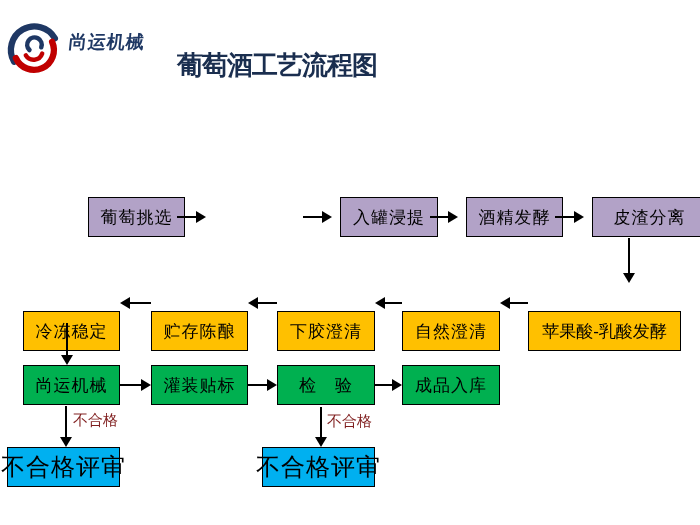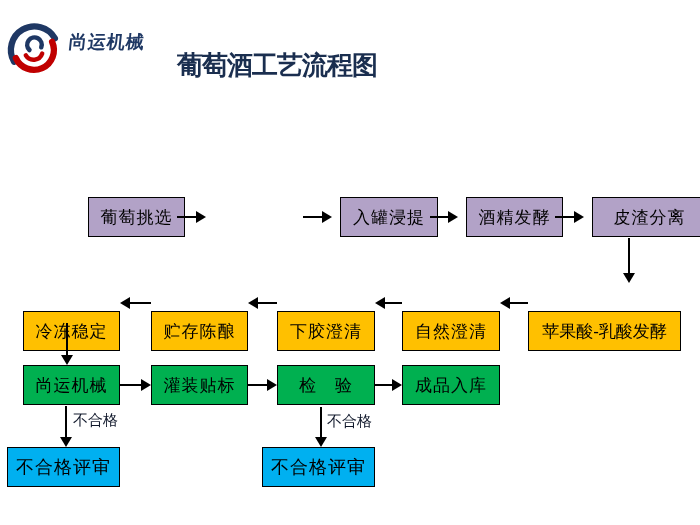--- a/index.html
+++ b/index.html
@@ -25,35 +25,35 @@
   .node{
     position:absolute;height:40px;box-sizing:border-box;border:1.5px solid #000;
     display:flex;align-items:center;justify-content:center;
     font-size:17px;letter-spacing:1px;color:#000;white-space:nowrap;
   }
   .fill-purple{background:#B2A2C7;margin-left:8px;}
   .fill-orange{background:#FFC000;margin-top:28px;}
   .fill-green{background:#00B050;}
   .fill-blue{background:#00B0F0;}
   .node.wide{letter-spacing:0;}
-  .node.reject{font-size:18px;}
+  .node.reject{font-size:24px;}
   
   .ar,.al{position:absolute;height:12px;}
   .ad{position:absolute;width:12px;}
   .ar i,.al i,.ad i{display:block;}
   .ar .sh{position:absolute;left:0;right:8px;top:5px;height:2px;background:#000;}
   .ar .hd{position:absolute;right:0;top:0;width:0;height:0;
           border-left:10px solid #000;border-top:6px solid transparent;border-bottom:6px solid transparent;}
   .al .sh{position:absolute;left:8px;right:0;top:5px;height:2px;background:#000;}
   .al .hd{position:absolute;left:0;top:0;width:0;height:0;
           border-right:10px solid #000;border-top:6px solid transparent;border-bottom:6px solid transparent;}
   .ad .sh{position:absolute;top:0;bottom:8px;left:5px;width:2px;background:#000;}
   .ad .hd{position:absolute;bottom:0;left:0;width:0;height:0;
           border-top:10px solid #000;border-left:6px solid transparent;border-right:6px solid transparent;}
-  .edge-label{position:absolute;font-size:15px;color:#0f172a;white-space:nowrap;}
+  .edge-label{position:absolute;font-size:15px;color:#7f1d1d;white-space:nowrap;}
 </style>
 </head>
 <body>
 
 <div class="canvas">
 
   <svg class="logo-mark" width="58" height="58" viewBox="0 0 64 64">
     <path d="M10 45 A23 23 0 1 1 55 19" fill="none" stroke="#1F3864" stroke-width="7" stroke-linecap="round"></path>
     <path d="M12 41 A21 21 0 1 0 52 23" fill="none" stroke="#C00000" stroke-width="7" stroke-linecap="round"></path>
     <path d="M27 32 A8 8 0 1 1 40 29" fill="none" stroke="#1F3864" stroke-width="5" stroke-linecap="round"></path>

